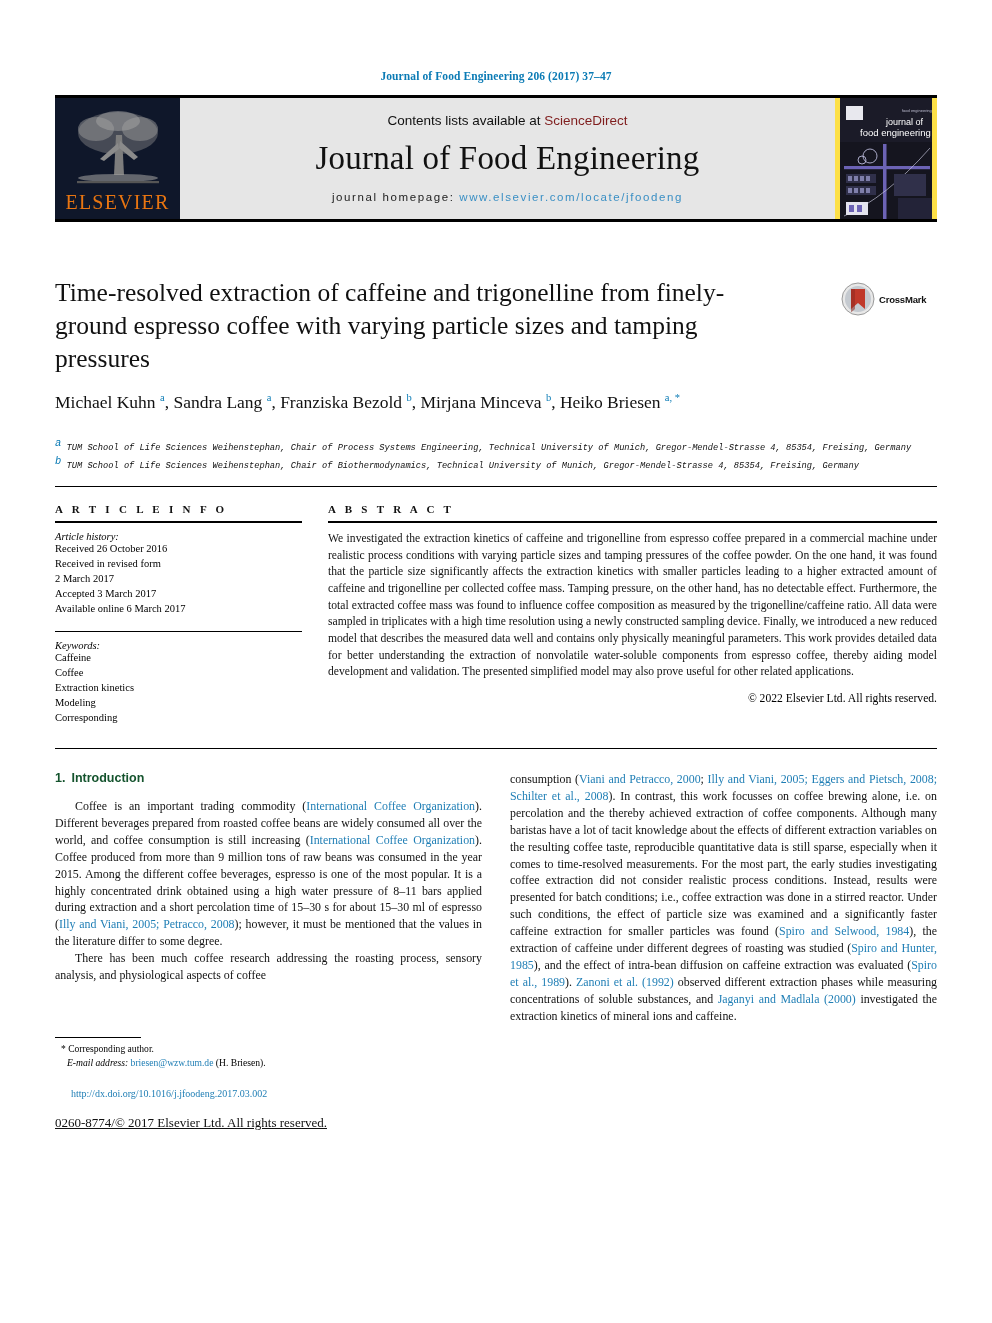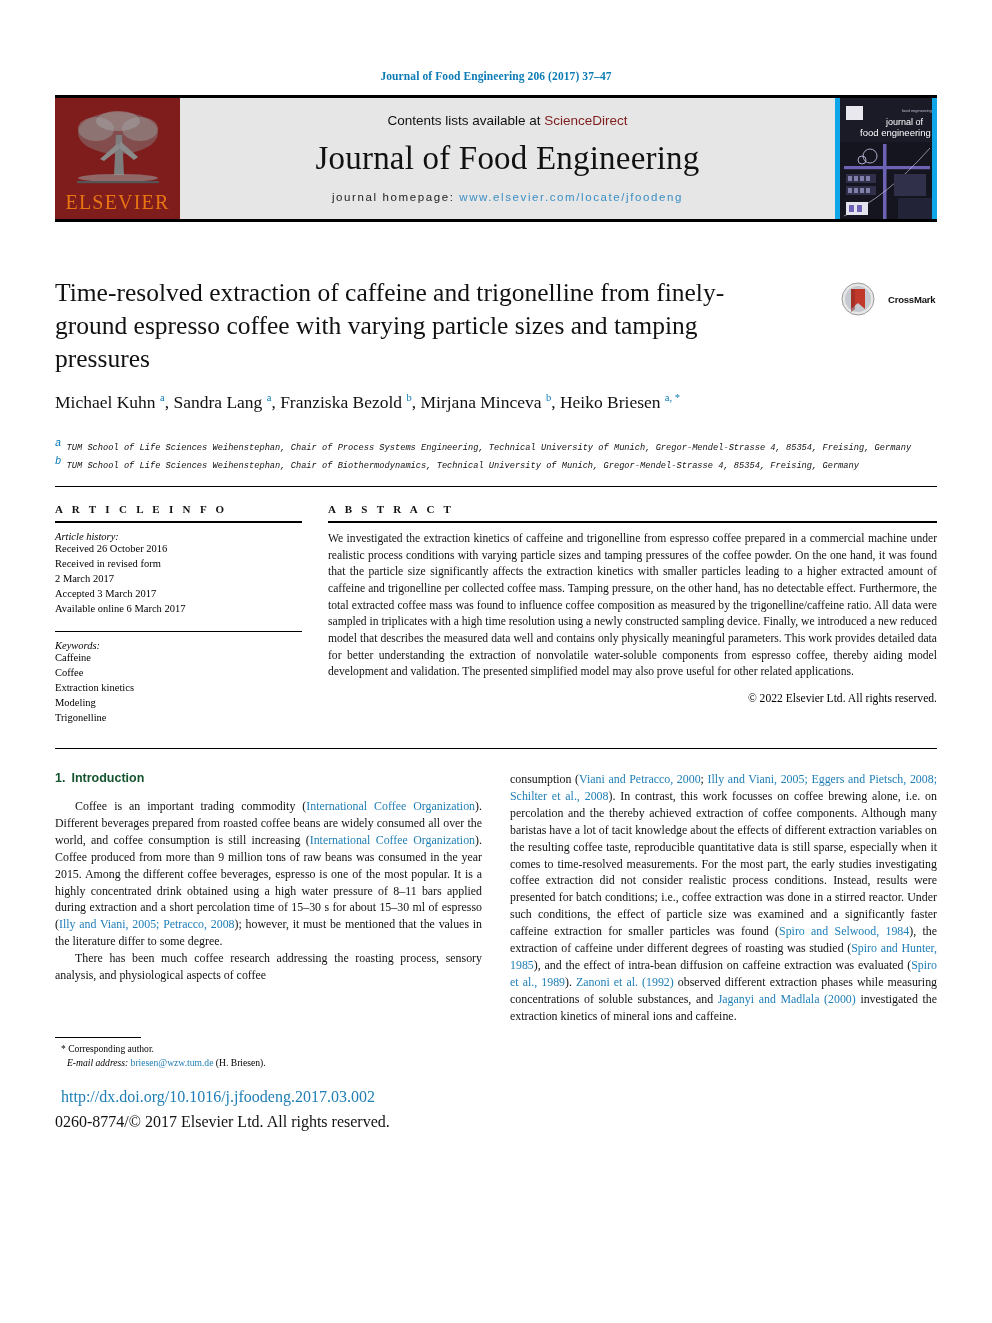--- a/index.html
+++ b/index.html
@@ -35,21 +35,21 @@
     display: flex;
     align-items: stretch;
   }
   .mh-left {
     width: 125px;
     flex: 0 0 125px;
     display: flex;
     flex-direction: column;
     align-items: center;
     justify-content: center;
-    background: #7f1d1d;
+    background: #0f172a;
     padding-top: 2px;
   }
   .elsevier-tree { width: 92px; height: 84px; display:block; }
   .elsevier-word {
     font-family: "Liberation Serif", serif;
     color: #e87511;
     font-size: 20px;
     letter-spacing: 1.2px;
     line-height: 1;
     margin-top: 1px;
@@ -83,21 +83,21 @@
     letter-spacing: 1.6px;
     color: #222;
   }
   .homepage-line .url { color: #3a8fc4; }
   .mh-right {
     width: 102px;
     flex: 0 0 102px;
     display: flex;
     align-items: center;
     justify-content: center;
-    background: #0ea5e9;
+    background: #fde047;
   }
   .cover { width: 92px; height: 121px; display: block; }
 
   
   .title-area { position: relative; margin-top: 54px; }
   .paper-title {
     font-family: "Liberation Serif", serif;
     font-size: 25.5px;
     line-height: 1.30;
     font-weight: normal;
@@ -105,21 +105,21 @@
     margin: 0;
     width: 700px;
   }
   .crossmark {
     position: absolute;
     right: 0;
     top: 6px;
     width: 96px;
     display: flex;
     align-items: center;
-    gap: 13px;
+    gap: 4px;
   }
   .crossmark-label {
     font-family: "Liberation Sans", sans-serif;
     font-size: 9.5px;
     font-weight: bold;
     color: #111;
     letter-spacing: -.2px;
   }
 
   
@@ -221,22 +221,22 @@
   .fn-line {
     font-size: 9.6px;
     line-height: 1.42;
     margin: 0;
     padding-left: 10px;
     text-indent: -4px;
   }
   .fn-line em { font-style: italic; }
   .fn-star { font-size: 9.5px; }
   .doi-block { margin-top: 18px; }
-  .doi-line { font-size: 16px; color: #1f7eb5; margin: 6px; }
-  .issn-line { font-size: 16px; color: #111; margin: 7px 0 0 0; }
+  .doi-line { font-size: 10px; color: #1f7eb5; margin: 16px; }
+  .issn-line { font-size: 13px; color: #111; margin: 7px 0 0 0; text-decoration: underline; }
 </style>
 </head>
 <body>
 
 <div class="page">
 
   <div class="running-head">Journal of Food Engineering 206 (2017) 37–47</div>
 
   <div class="masthead">
 
@@ -333,21 +333,21 @@
       <p class="hist-line">Received in revised form</p>
       <p class="hist-line">2 March 2017</p>
       <p class="hist-line">Accepted 3 March 2017</p>
       <p class="hist-line">Available online 6 March 2017</p>
       <div class="kw-rule"></div>
       <p class="kw-title">Keywords:</p>
       <p class="kw-line">Caffeine</p>
       <p class="kw-line">Coffee</p>
       <p class="kw-line">Extraction kinetics</p>
       <p class="kw-line">Modeling</p>
-      <p class="kw-line">Trigonelline</p>
+      <p class="kw-line">Corresponding</p>
     </div>
 
     <div class="col-abs">
       <div class="sec-label">A B S T R A C T</div>
       <div class="sec-rule"></div>
       <p class="abstract-p">We investigated the extraction kinetics of caffeine and trigonelline from espresso coffee prepared in a commercial machine under realistic process conditions with varying particle sizes and tamping pressures of the coffee powder. On the one hand, it was found that the particle size significantly affects the extraction kinetics with smaller particles leading to a higher extracted amount of caffeine and trigonelline per collected coffee mass. Tamping pressure, on the other hand, has no detectable effect. Furthermore, the total extracted coffee mass was found to influence coffee composition as measured by the trigonelline/caffeine ratio. All data were sampled in triplicates with a high time resolution using a newly constructed sampling device. Finally, we introduced a new reduced model that describes the measured data well and contains only physically meaningful parameters. This work provides detailed data for better understanding the extraction of nonvolatile water-soluble components from espresso coffee, thereby aiding model development and validation. The presented simplified model may also prove useful for other related applications.</p>
       <p class="copyright">© 2022 Elsevier Ltd. All rights reserved.</p>
     </div>
   </div>
 

